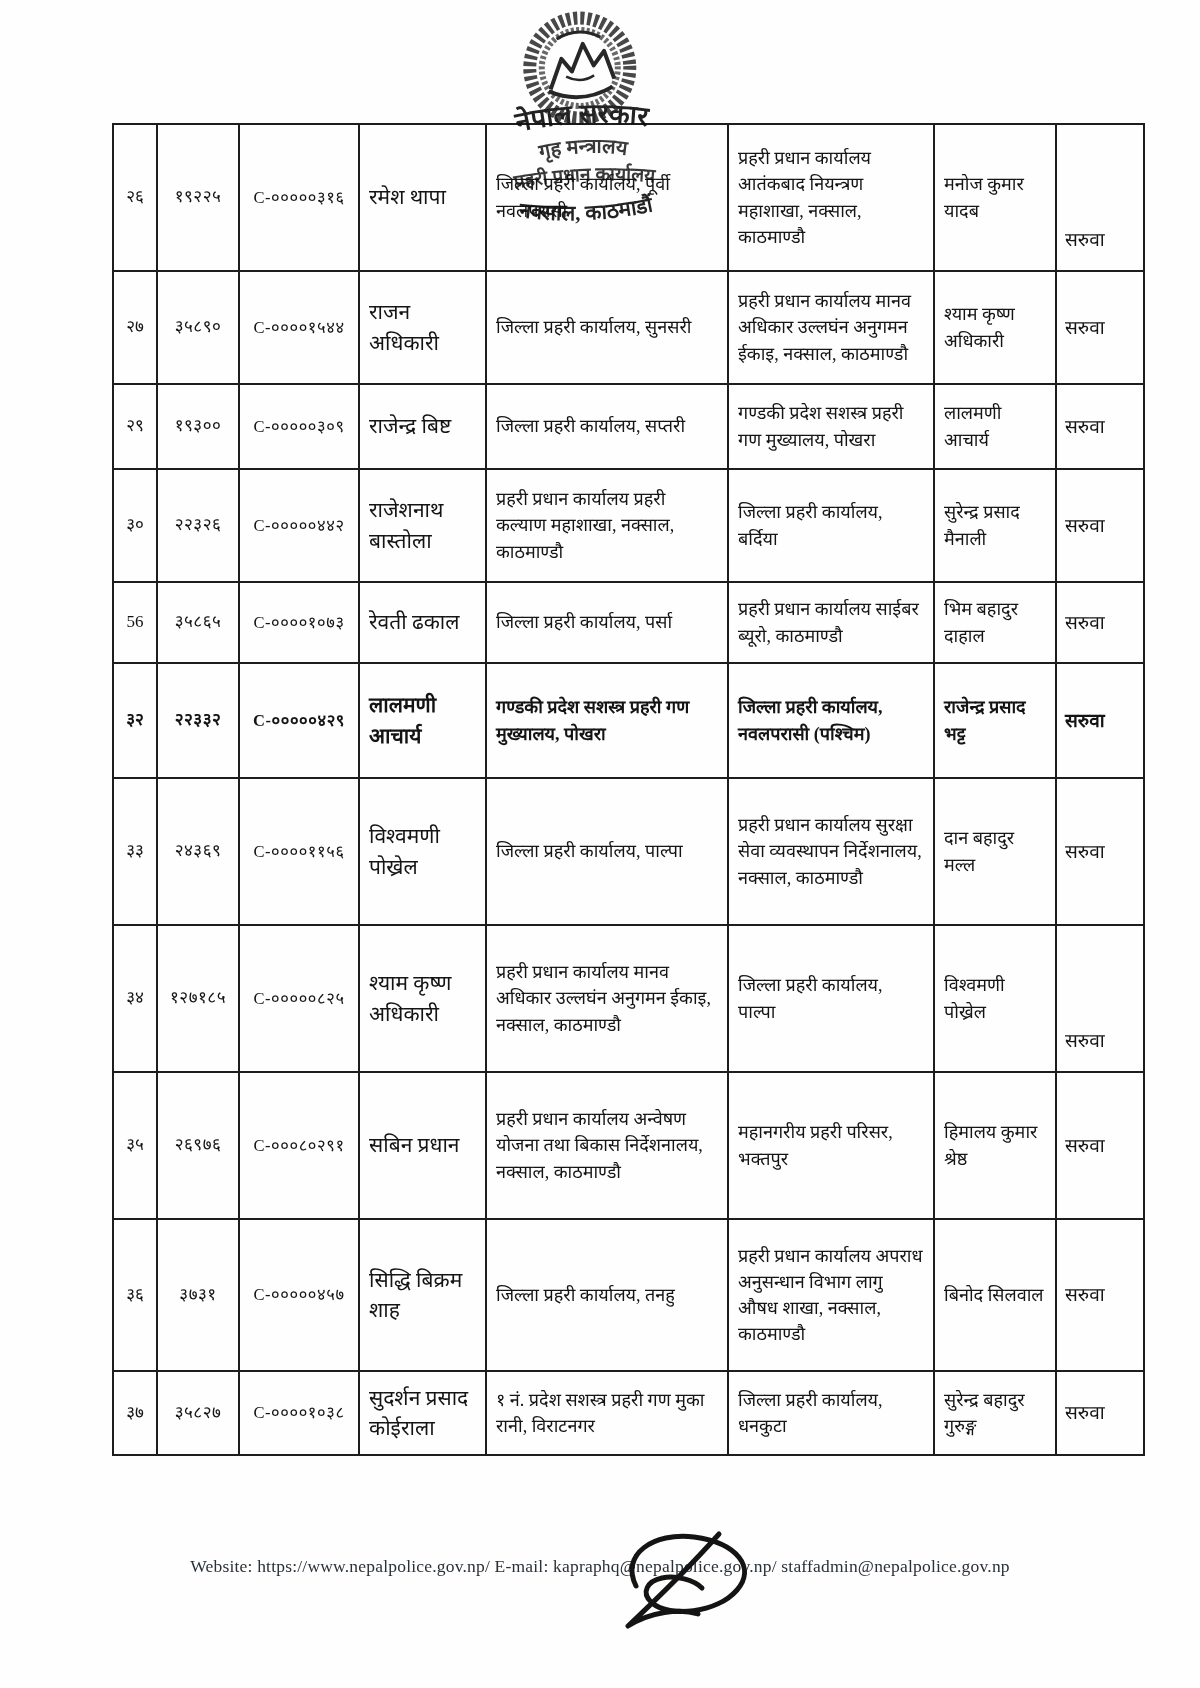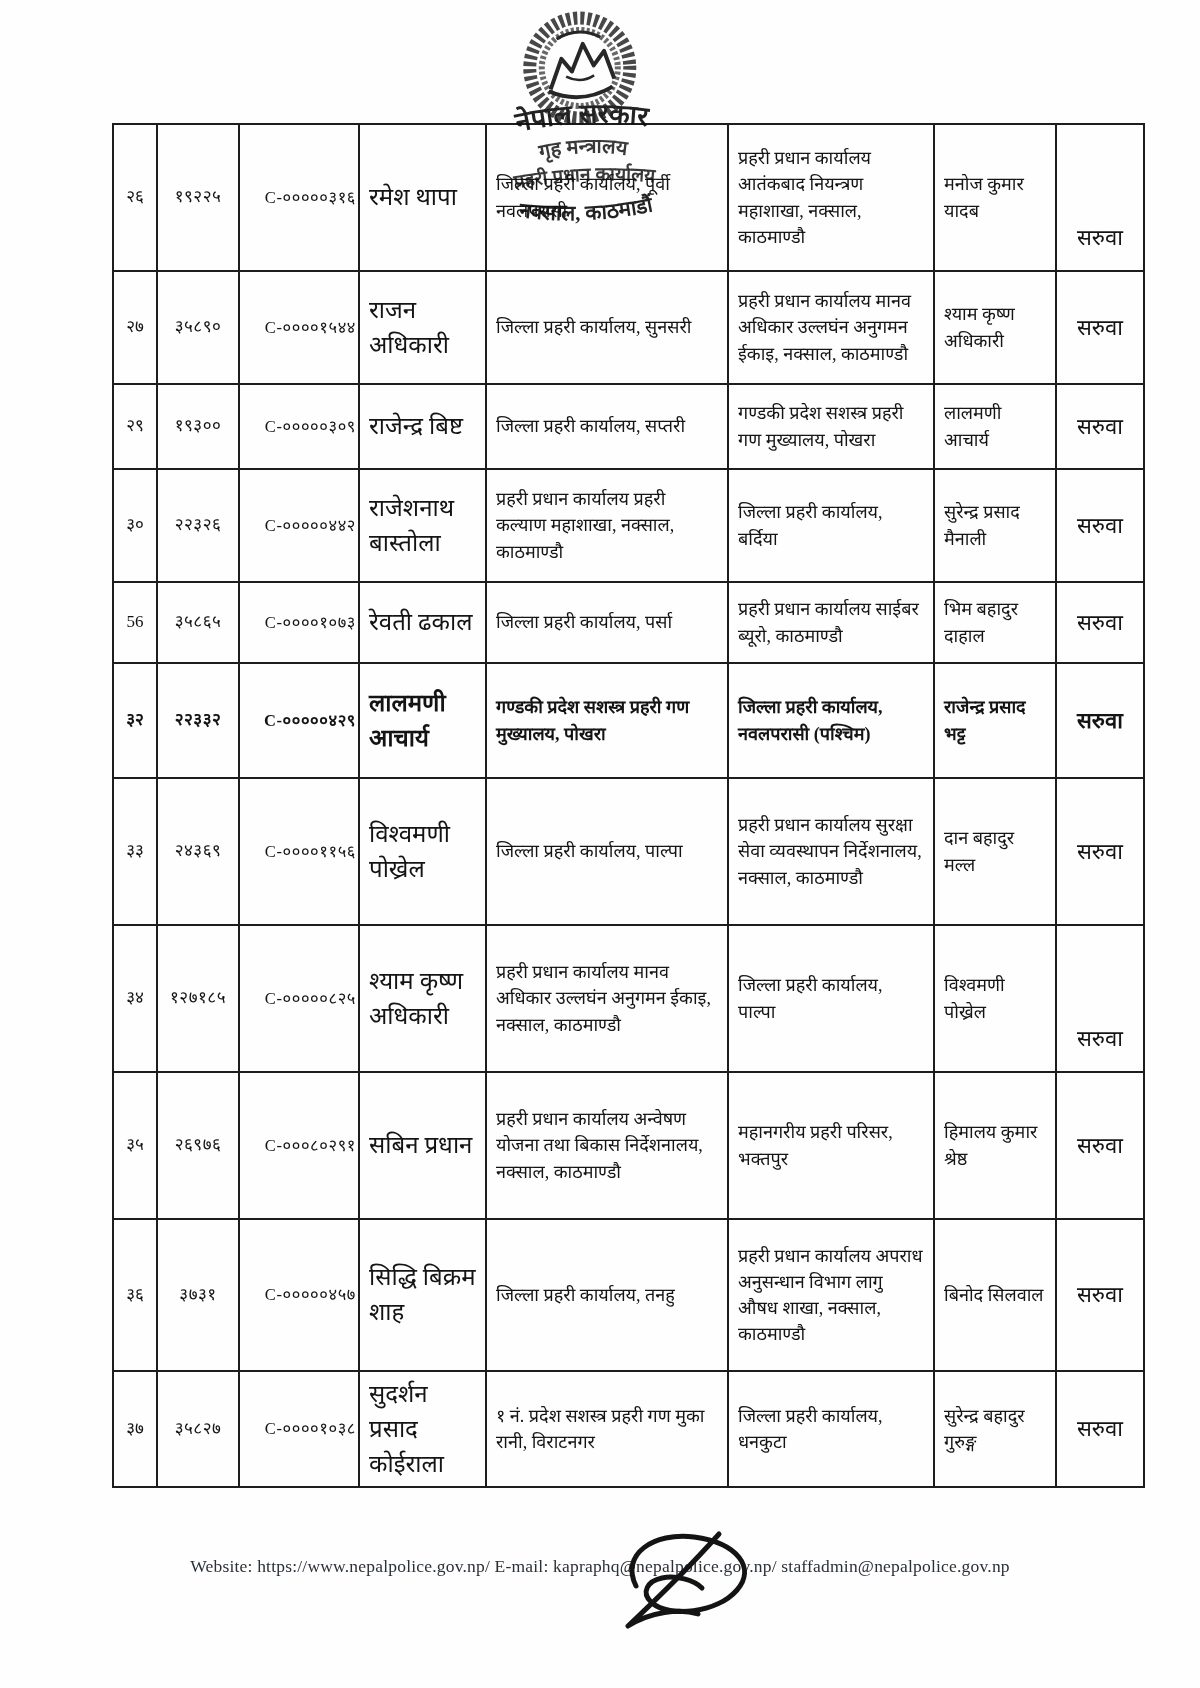--- a/index.html
+++ b/index.html
@@ -22,25 +22,25 @@
   td{
     border:2px solid #1d1d1d;
     padding:5px 9px;
     font-size:18px;
     line-height:1.45;
     vertical-align:middle;
     word-break:break-word;
   }
   td.c-sn{ text-align:center;font-size:17px;padding:2px;margin-left:8px; }
   td.c-num{ text-align:center;font-size:17px;letter-spacing:.5px;padding:2px; }
-  td.c-code{ text-align:right;font-size:16.5px;letter-spacing:.6px;padding:2px; }
-  td.c-name{ font-size:24px; }
+  td.c-code{ text-align:center;font-size:16.5px;letter-spacing:.6px;padding:2px; }
+  td.c-name{ font-size:21px; }
   td.c-from,td.c-to{ font-size:18px;border-radius:18px; }
   td.c-repl{ font-size:18px; }
-  td.c-status{ font-size:22px;padding-left:20px;margin-top:27px; }
+  td.c-status{ font-size:19px;padding-left:8px;margin-top:27px; }
   
   tr:nth-child(1) td.c-status,
   tr:nth-child(8) td.c-status{ vertical-align:bottom;padding-bottom:16px; }
   
   .stamp{
     position:absolute;left:436px;top:8px;
     width:292px;height:222px;
     z-index:5;
     transform:rotate(-2.5deg);
     opacity:.92;

